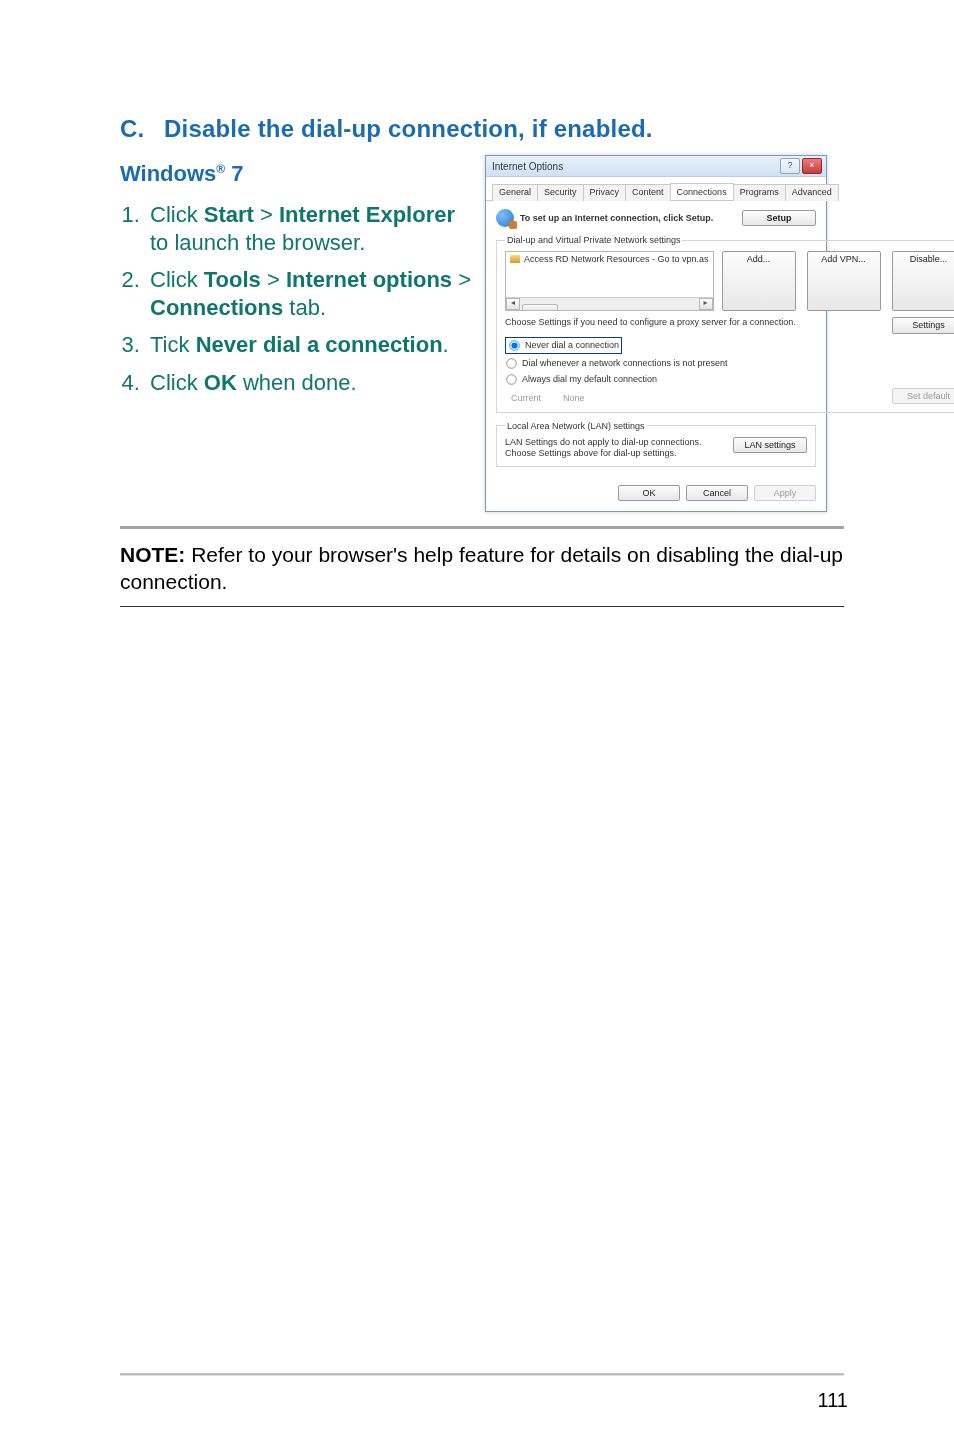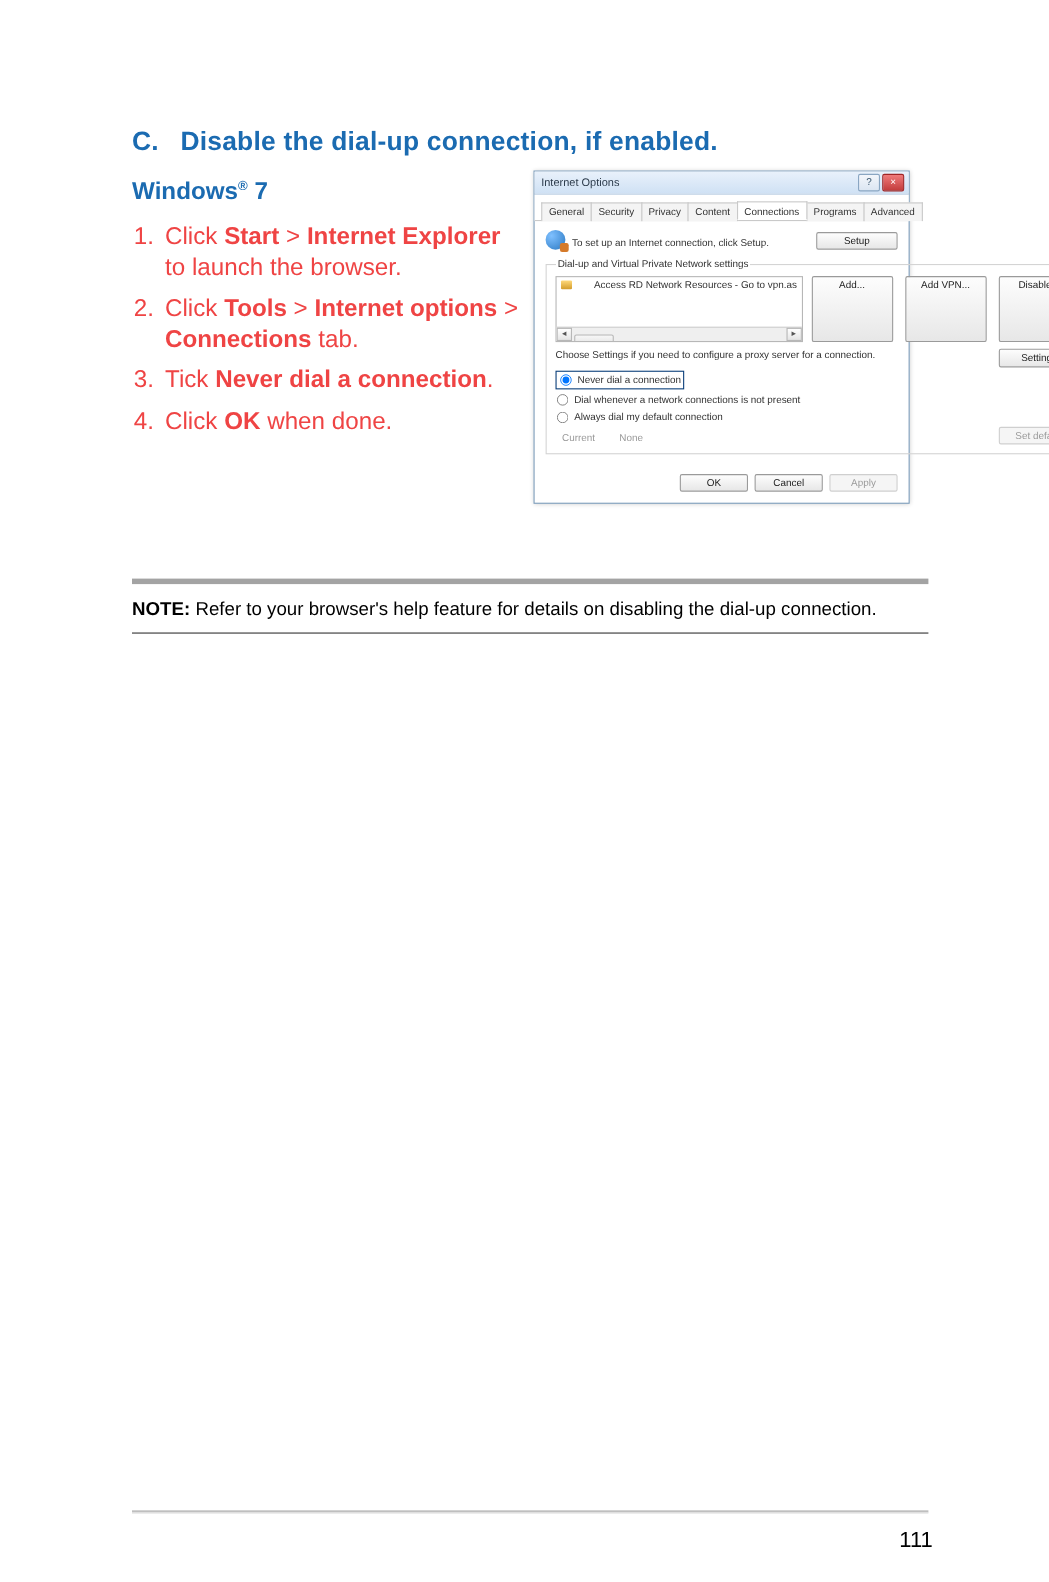--- a/index.html
+++ b/index.html
@@ -34,21 +34,21 @@
   }
   .sub-heading sup { font-size: 12px; vertical-align: super; }
   .left-col {
     width: 358px;
   }
   ol.steps {
     margin: 0;
     padding: 0 0 0 26px;
     font-size: 22px;
     line-height: 1.25;
-    color: #ef4444;
+    color: #0f766e;
   }
   ol.steps li { margin-bottom: 10px; padding-left: 4px; }
   .b { font-weight: 700; }
 
   
   .dialog {
     position: absolute;
     top: 155px;
     left: 485px;
     width: 340px;
@@ -109,21 +109,21 @@
     background: #fff;
     font-weight: 400;
     top: 0;
     padding-top: 3px;
     border-bottom: 1px solid #fff;
     z-index: 1;
   }
   .dialog-body {
     padding: 8px 10px 10px 10px;
   }
-  .setup-row { display:flex; align-items:flex-end; gap:6px; }
+  .setup-row { display:flex; align-items:center; gap:6px;font-weight:bold; }
   .globe-icon {
     width: 18px; height: 18px;
     border-radius: 50%;
     background: radial-gradient(circle at 30% 30%, #7fc0ff, #2a78c2);
     position: relative;
     flex-shrink: 0;
   }
   .globe-icon::after {
     content: "";
     position: absolute;
@@ -156,21 +156,21 @@
     background: #fff;
     font-size: 9px;
     position: relative;
     overflow: hidden;
   }
   .listbox .item {
     padding: 2px 4px;
     white-space: nowrap;
     display: flex;
     align-items: center;
-    gap: 20px;
+    gap: 4px;
     justify-content: space-between;
   }
   .net-icon {
     width: 10px; height: 8px;
     background: linear-gradient(#ffd97a,#d39c2a);
     border-radius: 1px;
     flex-shrink: 0;
   }
   .listbox .hscroll {
     position: absolute;
@@ -223,24 +223,24 @@
   .action-row {
     display:flex;
     justify-content:flex-end;
     gap: 6px;
     padding: 8px 10px 10px 0;
   }
 
   
   .note-block {
     margin-top: 130px;
-    border-top: 5px solid #a3a3a3;
+    border-top: 3px solid #a3a3a3;
     border-bottom: 1px solid #333;
     padding: 12px 0 10px 0;
-    font-size: 17px;
+    font-size: 21px;
     line-height: 1.3;
     color: #000;
   }
   .note-block .nb { font-weight: 700; }
 
   .footer {
     position: absolute;
     bottom: 62px;
     left: 120px;
     right: 110px;
@@ -359,20 +359,27 @@
 
         <div class="row-flex" style="align-items:center; margin-top:2px;">
           <div class="left current-row">
             <span>Current</span>
             <span>None</span>
           </div>
           <div class="btn disabled">Set default</div>
         </div>
       </fieldset>
 
+      <fieldset class="group">
+        <legend>Local Area Network (LAN) settings</legend>
+        <div class="lan-row">
+          <div class="text">LAN Settings do not apply to dial-up connections. Choose Settings above for dial-up settings.</div>
+          <div class="btn">LAN settings</div>
+        </div>
+      </fieldset>
     </div>
 
     <div class="action-row">
       <div class="btn" style="min-width:60px">OK</div>
       <div class="btn" style="min-width:60px">Cancel</div>
       <div class="btn disabled" style="min-width:60px">Apply</div>
     </div>
   </div>
 
   <div class="note-block">

